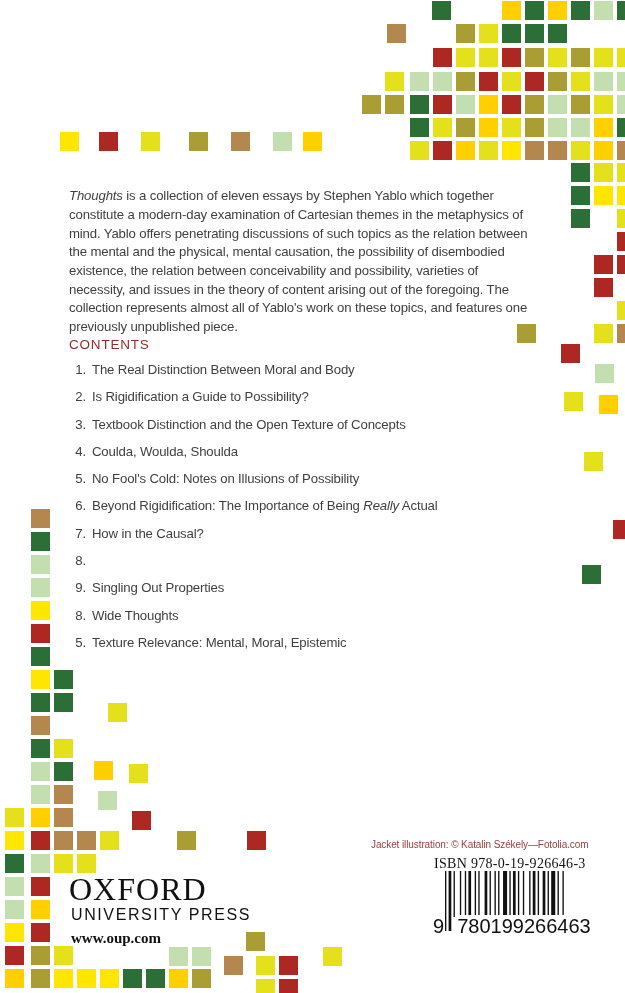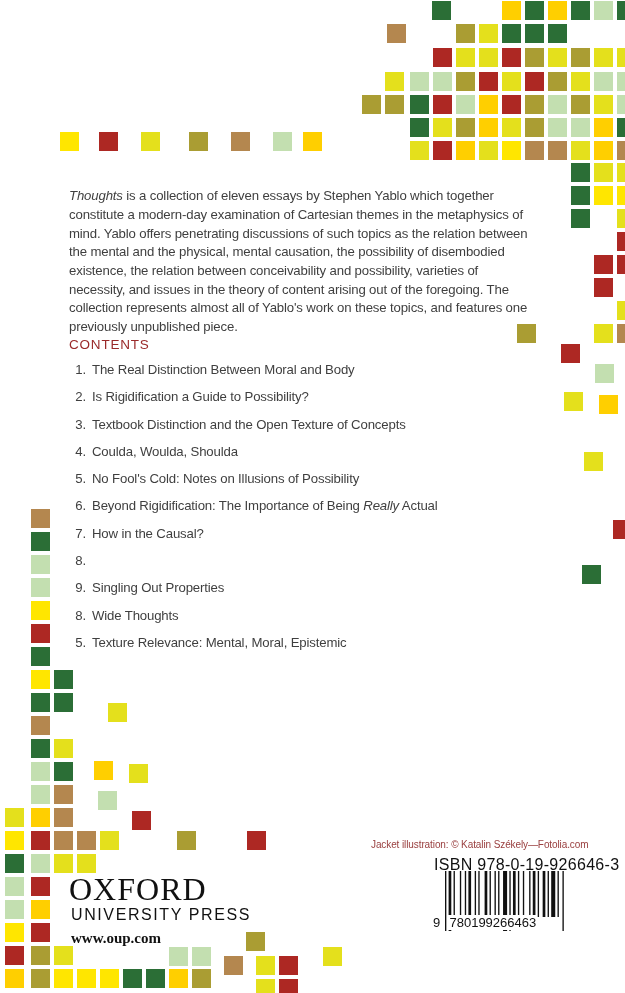--- a/index.html
+++ b/index.html
@@ -10,24 +10,24 @@
   .blurb { position: absolute; left: 69px; top: 174px; width: 460px; font-size: 13.2px; line-height: 18.7px;
            color: #3f3f3f; letter-spacing: -0.15px; }
   .blurb em { }
   .contents-head { position: absolute; left: 69px; top: 337px; font-size: 13.5px; color: #9a2a2a;
                    letter-spacing: 0.8px; }
   .toc { position: absolute; left: 69px; top: 362px; width: 440px; margin: 0; padding: 0; list-style: none; }
   .toc li { height: 27.3px; font-size: 13.2px; color: #3f3f3f; display: flex; white-space: nowrap; letter-spacing: -0.15px; }
   .toc .num { width: 23px; text-align: right; padding-right: 6px; box-sizing: border-box; display: inline-block; }
   .toc em { font-style: italic; }
   .credit { position: absolute; left: 371px; top: 839px; font-size: 10px; color: #9a4040; letter-spacing: -0.1px; }
-  .isbn { position: absolute; left: 434px; top: 856px; font-family: Liberation Sans, sans-serif; font-size: 16px;
+  .isbn { position: absolute; left: 434px; top: 856px; font-family: Liberation Serif, serif; font-size: 14px;
           color: #111; letter-spacing: 0.3px; }
   .barcode { position: absolute; left: 445px; top: 871px; width: 148px; height: 60px; }
-  .barcode-num { position: absolute; left: 432px; top: 915px; font-family: "Liberation Sans", sans-serif; font-size: 13px;
+  .barcode-num { position: absolute; left: 432px; top: 915px; font-family: "Liberation Sans", sans-serif; font-size: 20px;
                  color: #111; background: transparent; }
   .barcode-num span { background: #fff; padding: 0 1px; }
   .oxford { position: absolute; left: 69px; top: 873px; font-family: "Liberation Serif", serif; font-size: 32px;
             color: #111; letter-spacing: 1px; line-height: 1; }
   .oup { position: absolute; left: 71px; top: 906px; font-family: Liberation Sans, sans-serif; font-size: 16px;
          color: #111; letter-spacing: 1.6px; }
   .url { position: absolute; left: 71px; top: 930px; font-family: "Liberation Serif", serif; font-size: 15px;
          font-weight: bold; color: #111; }
 </style>
 </head>

